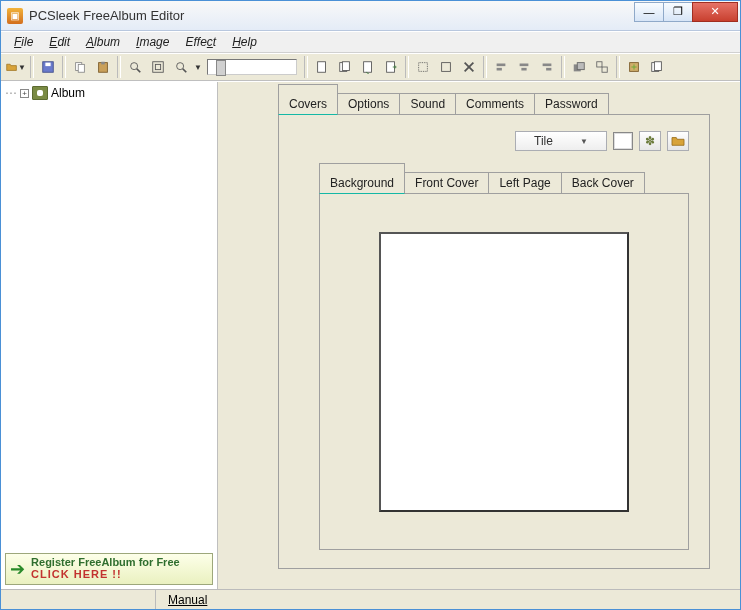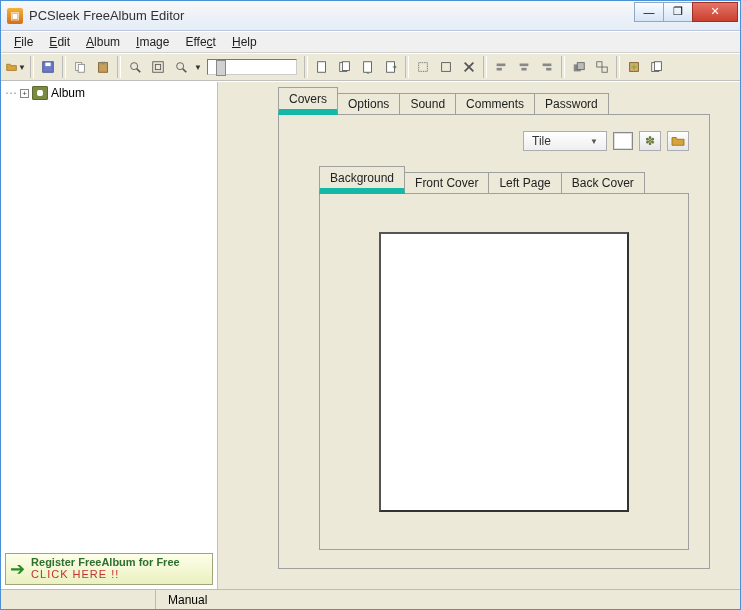--- a/index.html
+++ b/index.html
@@ -6,59 +6,59 @@
   body { font-family: "Segoe UI", Tahoma, sans-serif; font-size: 12px; background: #fff; width: 741px; height: 610px; overflow: hidden; }
   .window { width: 741px; height: 610px; border: 1px solid #4a90d6; background: #ece9d8; display: flex; flex-direction: column; }
   .titlebar { height: 30px; background: linear-gradient(#f8f8f8,#e4ecf7); display: flex; align-items: center; border-bottom: 1px solid #b8c7de; }
   .titlebar .app-icon { width: 16px; height: 16px; margin: 0 6px; background: linear-gradient(#f2b33a,#d26e1e); border-radius: 2px; display: flex; align-items:center; justify-content:center; color:#fff; font-size:10px;}
   .titlebar .title { flex: 1; color: #333; font-size: 13px; }
   .winbtns { display: flex; height: 22px; margin-right: 2px; margin-top:-6px;}
   .winbtn { width: 30px; height: 20px; border: 1px solid #8fa9c9; background: linear-gradient(#f9fcff,#d7e5f7); display:flex; align-items:center; justify-content:center; font-size:11px; }
   .winbtn.close { width: 46px; background: linear-gradient(#e67367,#c8402f); color:#fff; border-color:#a02e22;}
   .winbtn + .winbtn { margin-left: -1px;}
   .menubar { height: 22px; background: #f0f0f0; display: flex; align-items: center; padding: 0 6px; gap: 2px; border-bottom:1px solid #d0d0d0; border-top:1px solid #fff;}
-  .menuitem { padding: 2px 7px; color: #222; cursor: default; }
+  .menuitem { padding: 2px 7px; color: #222; cursor: default; font-style: italic; }
   .menuitem .u { text-decoration: underline; }
   .toolbar { height: 28px; background: #ece9d8; display: flex; align-items: center; padding: 0 4px; gap: 1px; border-bottom:1px solid #bfbfbf; border-top:1px solid #fff;}
   .tbtn { width: 22px; height: 22px; display: flex; align-items:center; justify-content:center; border:1px solid transparent; color:#555;}
   .tbtn svg { width:14px; height:14px; }
   .tsep { width:4px; height:22px; border-left:1px solid #bbb; border-right:1px solid #fff; margin:0 2px;}
   .tdrop { display:inline-flex; align-items:center; }
   .tdrop .arr { font-size:8px; color:#333; margin-left:1px;}
   .slider { width: 90px; height:16px; margin:0 4px; border:1px inset #ccc; background:#fff; position:relative;}
   .slider::after { content:""; position:absolute; left:8px; top:0; width:8px; height:14px; background:#d0d0d0; border:1px solid #888;}
   .client { flex:1; display:flex; min-height:0; border-top:1px solid #fff;}
   .sidebar { width:217px; border-right:1px solid #bfbfbf; background:#fff; display:flex; flex-direction:column;}
   .tree { flex:1; padding:4px; font-size:12px; color:#000; }
   .treeline { display:flex; align-items:center; gap:3px; }
   .treeexp { width:9px; height:9px; border:1px solid #888; font-size:8px; line-height:7px; text-align:center; color:#444;}
   .treeic { width:16px; height:14px; background:#7a8a43; border:1px solid #5c6a30; border-radius:1px; display:flex; align-items:center; justify-content:center;}
   .treeic::after { content:""; width:6px; height:6px; background:#fff; border-radius:2px;}
   .register-banner { margin:4px; height:32px; border:1px solid #9da77b; background:linear-gradient(#fdffe9,#eaf1c0); display:flex; align-items:center; gap:6px; padding:0 4px; font-size:11px;}
   .register-banner .ric { color:#2a8a2a; font-size:18px;}
   .register-banner .rtxt { line-height:1.05;}
   .register-banner .l1 { color:#2f6e2e; font-weight:bold; font-size:11px;}
-  .register-banner .l2 { color:#c2322f; font-weight:normal; letter-spacing:1px; font-size:11px;}
+  .register-banner .l2 { color:#c2322f; font-weight:bold; letter-spacing:1px; font-size:11px;}
   .main { flex:1; background:#ece9d8; padding:6px; position:relative;}
   .tabs { position:absolute; left:60px; top:10px; right:30px; bottom:20px; }
   .tabstrip { display:flex; align-items:flex-end; height:22px; }
   .tab { padding:3px 10px; background:#ece9d8; border:1px solid #9f9f9f; border-bottom:none; margin-right:-1px; font-size:12px; color:#222; position:relative;}
-  .tab.active { background:#ece9d8; border-bottom:6px solid #14b8a6; z-index:2; top:1px; padding-top:4px;}
+  .tab.active { background:#ece9d8; border-bottom:1px solid #14b8a6; z-index:2; top:1px; padding-top:12px;}
   .tabbody { border:1px solid #9f9f9f; background:#ece9d8; height:calc(100% - 22px); position:relative;}
   .toprow { position:absolute; top:16px; right:20px; display:flex; align-items:center; gap:6px;}
-  .combo { width:84px; height:20px; border:1px solid #abadb3; background:linear-gradient(#fff,#eee); display:flex; align-items:center; padding:0 8px; font-size:12px; color:#333;}
+  .combo { width:92px; height:20px; border:1px solid #abadb3; background:linear-gradient(#fff,#eee); display:flex; align-items:center; padding:0 18px; font-size:12px; color:#333;}
   .combo .carr { margin-left:auto; font-size:8px; color:#555;}
   .swatch { width:20px; height:18px; border:1px solid #888; background:#fff; box-shadow: inset 0 0 0 1px #ddd;}
   .icobtn { width:22px; height:20px; border:1px solid #abadb3; background:linear-gradient(#fff,#e6e6e6); display:flex; align-items:center; justify-content:center; color:#6a7a3a;}
   .subtabs { position:absolute; left:40px; top:56px; right:20px; bottom:18px;}
   .canvas { border:1px solid #9f9f9f; background:#ece9d8; height:calc(100% - 22px); display:flex; align-items:center; justify-content:center;}
   .page { width:250px; height:280px; background:#fff; border:2px solid #555; border-right-color:#333; border-bottom-color:#333;}
   .statusbar { height:20px; border-top:1px solid #bbb; background:#ece9d8; display:flex; align-items:center;}
   .status-cell { width:155px; height:100%; border-right:1px solid #bbb;}
-  .status-cell2 { padding:0 12px;}
+  .status-cell2 { padding:0 12px;text-decoration:underline;}
 </style>
 </head>
 <body>
 
 <div class="window">
 
   <div class="titlebar">
     <div class="app-icon">▣</div>
     <div class="title">PCSleek FreeAlbum Editor</div>
     <div class="winbtns">

